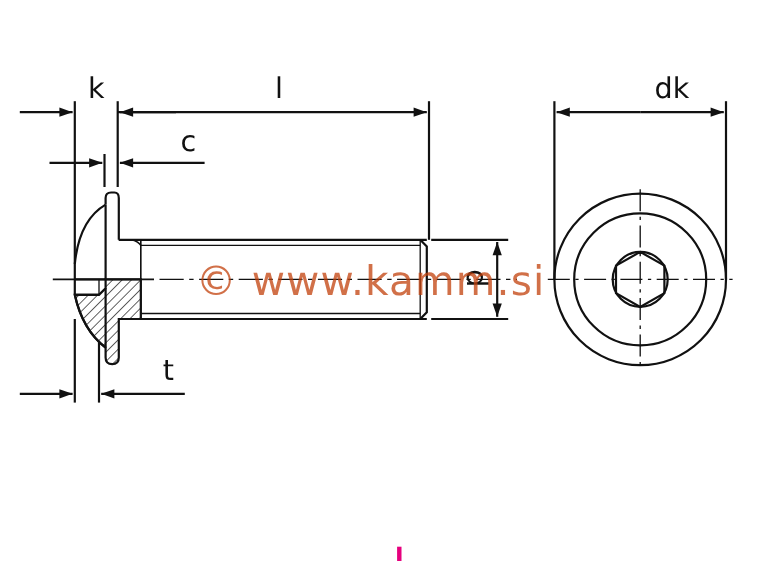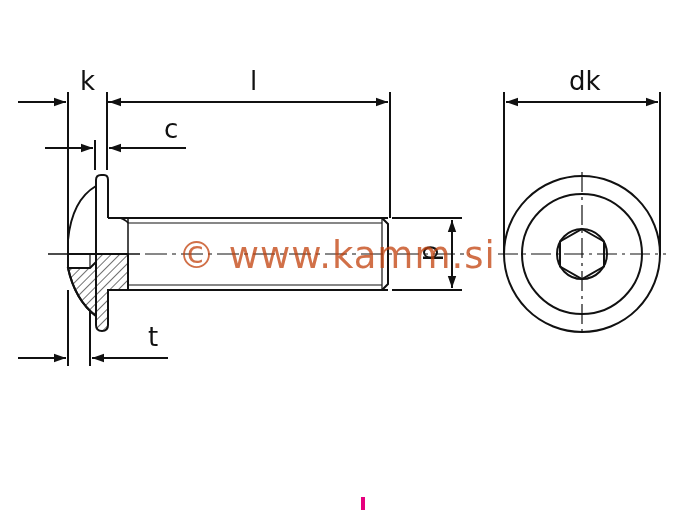--- a/index.html
+++ b/index.html
@@ -95,16 +95,16 @@
     <line x1="582" y1="102" x2="506" y2="102" marker-end="url(#arr)"></line>
     <line x1="582" y1="102" x2="658" y2="102" marker-end="url(#arr)"></line>
   </g>
 </svg>
 
 <div class="lbl" style="left:80px; top:68px;">k</div>
 <div class="lbl" style="left:250px; top:68px;">l</div>
 <div class="lbl" style="left:164px; top:116px;">c</div>
 <div class="lbl" style="left:148px; top:324px;">t</div>
 <div class="lbl" style="left:424px; top:240px; transform: rotate(90deg);">d</div>
-<div class="lbl" style="left:569px; top:68px;">dk</div>
+<div class="lbl" style="left:595px; top:68px;">dk</div>
 
 <div class="wm">© www.kamm.si</div>
 <div class="cursor-mark"></div>
 
 </body></html>

